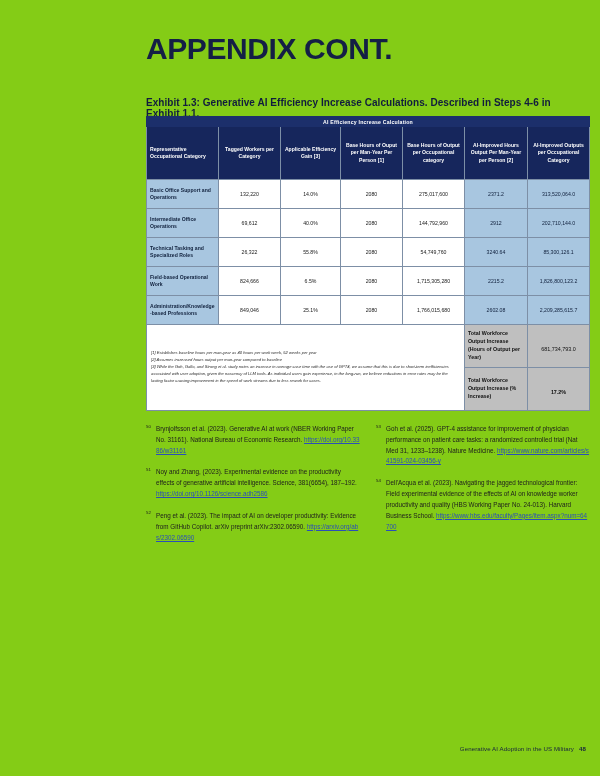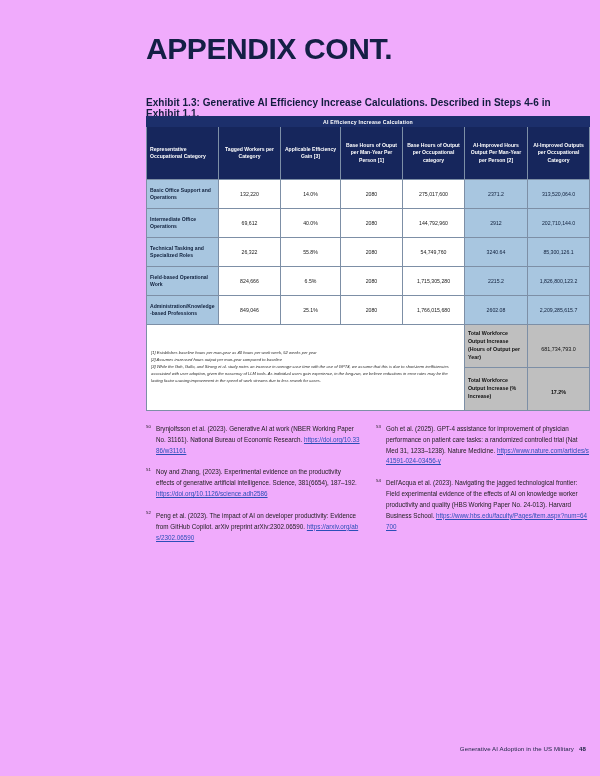--- a/index.html
+++ b/index.html
@@ -12,21 +12,21 @@
     width: 600px;
     height: 776px;
     position: relative;
     font-family: "Liberation Sans", sans-serif;
     color: #16213f;
     overflow: hidden;
   }
   .page {
     position: absolute;
     inset: 0;
-    background: #f0abfc;
+    background: #84cc16;
   }
 
   
   .page-heading {
     position: absolute;
     left: 146px;
     top: 32px;
     font-size: 30px;
     font-weight: 700;
     letter-spacing: -0.4px;

